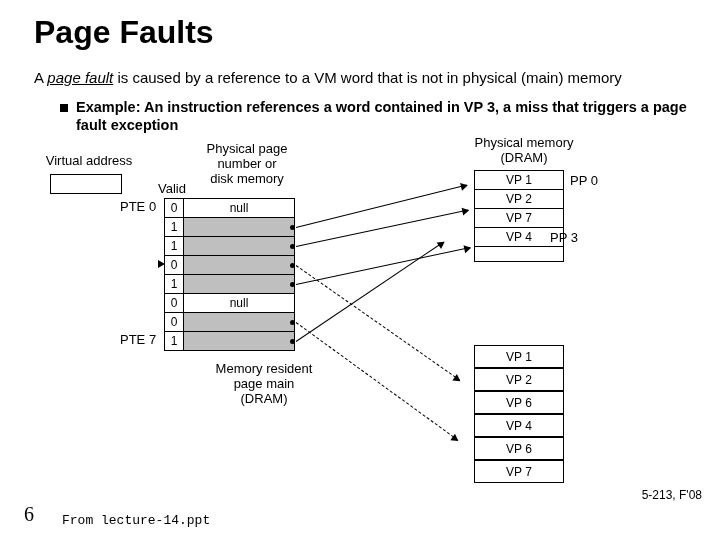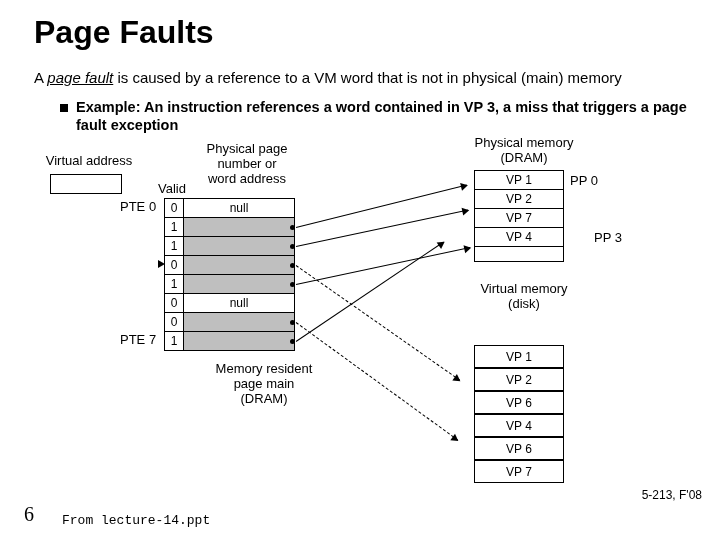--- a/index.html
+++ b/index.html
@@ -68,21 +68,21 @@
   </div>
 
   <div class="canvas">
 
     <div class="lbl" style="left:0;top:14px;width:110px">Virtual address</div>
     <div class="vabox"></div>
 
     <div class="lbl" style="left:118px;top:42px;width:40px">Valid</div>
     <div class="lbl" style="left:158px;top:2px;width:110px;white-space:pre-line">Physical page
 number or
-word address</div>
+disk memory</div>
 
     <table class="ptbl">
         <tbody id="ptbody">
           <tr>
             <td class="v">0</td>
             <td class="a">null</td>
           </tr>
           <tr>
             <td class="v">1</td>
             <td class="a gray"></td>
@@ -155,24 +155,22 @@
             <tr>
               <td>VP 4</td>
             </tr>
             <tr>
               <td class="e" style="height: 14px;"></td>
             </tr>
           </tbody>
         </table>
     </div>
     <div class="ppn" style="left:536px;top:33px">PP 0</div>
-    <div class="ppn" style="left:560px;top:90px">PP 3</div>
+    <div class="ppn" style="left:516px;top:90px">PP 3</div>
 
-    <div class="lbl" style="left:420px;top:142px;width:140px;white-space:pre-line">Virtual memory
-(disk)</div>
     <div class="vmwrap">
       <table class="vmtbl">
           <tbody id="vmbody">
             <tr>
               <td>VP 1</td>
             </tr>
             <tr>
               <td class="thick">VP 2</td>
             </tr>
             <tr>

